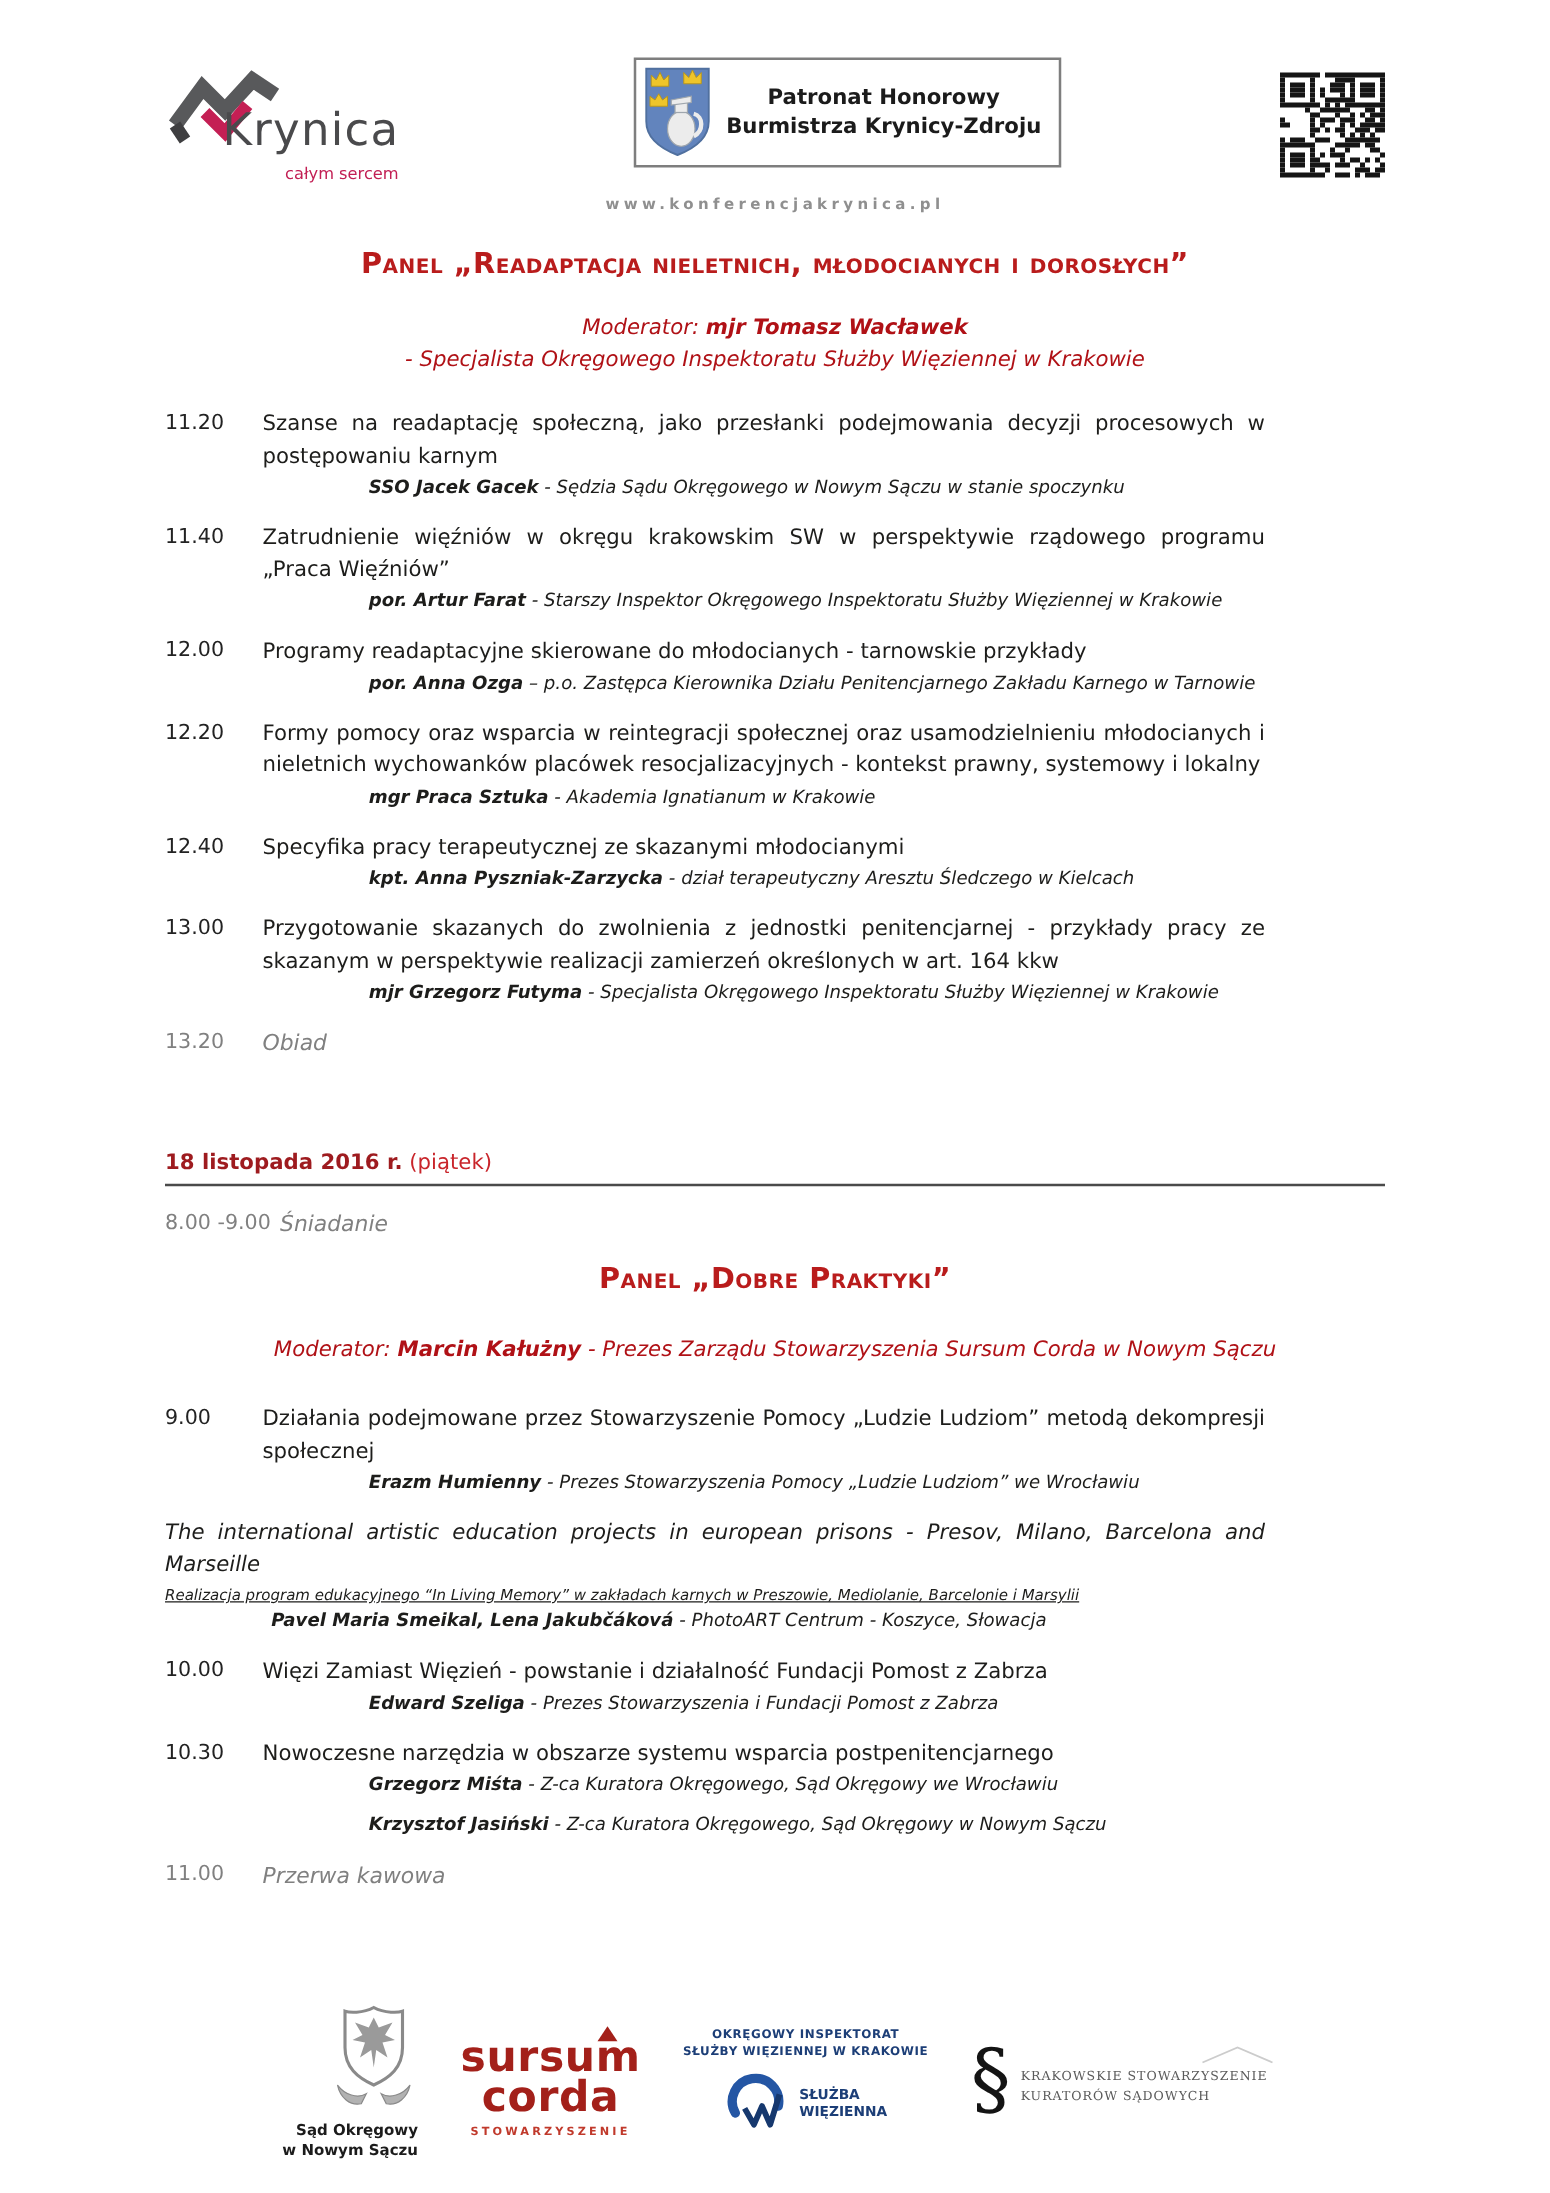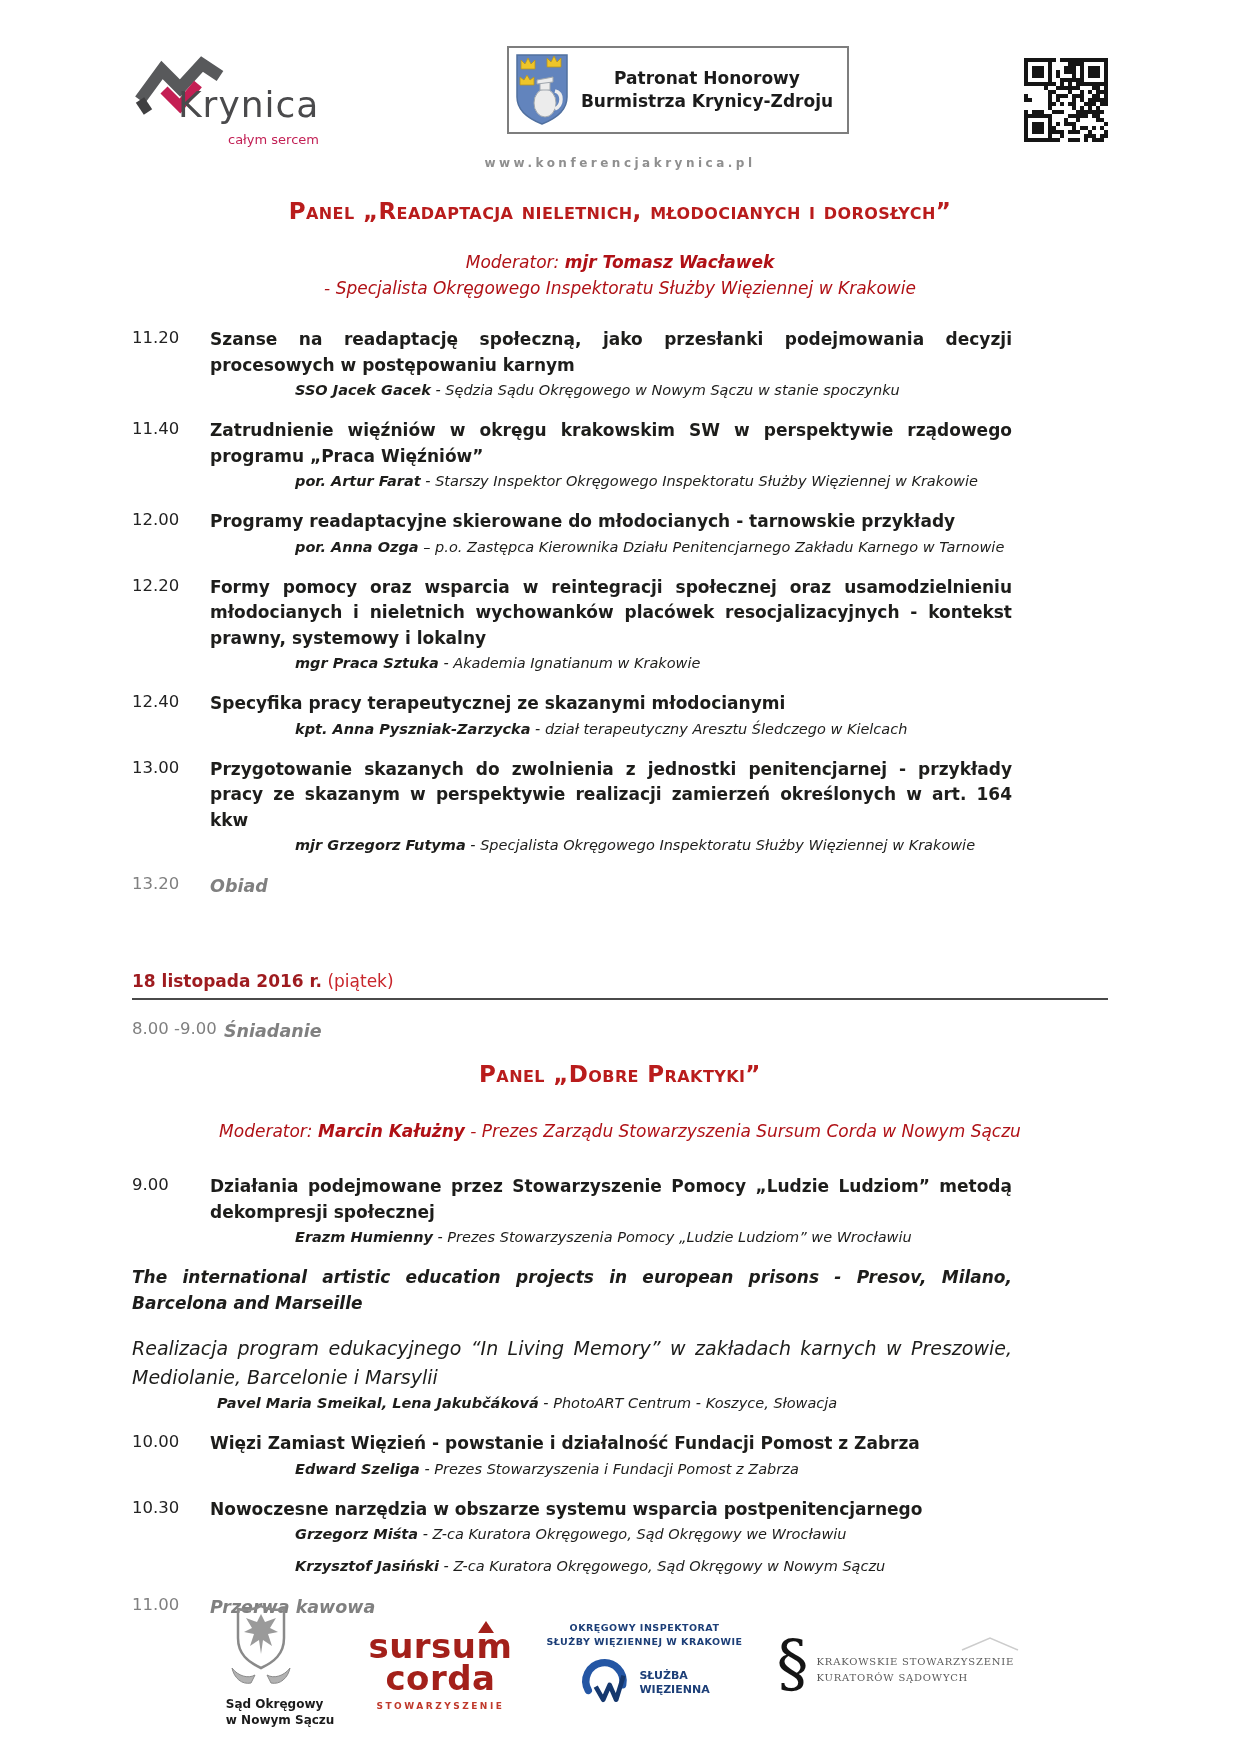--- a/index.html
+++ b/index.html
@@ -25,38 +25,38 @@
   
   .panel-title { text-align:center; font-weight:bold; font-size:23px; color:#b91c1c;
     font-variant:small-caps; letter-spacing:0.4px; margin-top:30px; }
   .moderator { text-align:center; font-style:italic; font-size:17px; margin-top:26px; line-height:1.5; }
   .mod-name { font-weight:bold; }
   
   .schedule { margin-top:26px; }
   .row { display:flex; margin-bottom:20px; }
   .time { width:78px; flex-shrink:0; font-size:16.5px; color:#222; white-space:nowrap; padding-top:1px; }
   .body { flex:1; padding-right:96px; }
-  .item-title { font-weight:bold; font-size:17px; line-height:1.5; text-align:justify; }
+  .item-title { font-weight:normal; font-size:17px; line-height:1.5; text-align:justify; }
   .item-title.it { font-style:italic; }
-  .item-subtitle { font-style:italic; font-size:19px; line-height:1.5; text-align:justify; margin-top:18px; }
+  .item-subtitle { font-style:italic; font-size:12px; line-height:1.5; text-align:justify; margin-top:2px;text-decoration:underline; }
   .speaker { margin-left:85px; margin-top:4px; font-style:italic; font-size:14.5px; color:#1d1d1b; }
   .speaker.second { margin-top:16px; }
   .sp-name { font-weight:bold; }
   .row.muted .time { color:#808080; }
   .row.muted .item-title { color:#808080; font-style:italic; text-align:left; font-size:17.5px; }
   
   .date-head { margin-top:72px; font-size:17px; }
   .date-main { font-weight:bold; color:#9e1b1f; }
   .date-day { color:#c9252b; }
   .date-rule { border:none; border-top:2px solid #4a4a4a; margin:7px 0 0; }
   .breakfast { margin-top:18px; margin-bottom:0; }
   
   .footer { position:absolute; left:0; right:0; bottom:26px;
     display:flex; justify-content:center; align-items:center; gap:34px; }
-  .flogo { text-align:left; }
+  .flogo { text-align:right; }
   .court-caption { font-size:12px; font-weight:bold; color:#1b1b1b; line-height:1.35; margin-top:2px; }
   .sursum { color:#a3201a; font-weight:bold; line-height:0.92; text-align:center; position:relative; padding-top:12px; }
   .sursum .l1 { font-size:34px; letter-spacing:0.5px; }
   .sursum .l2 { font-size:34px; letter-spacing:0.5px; }
   .sursum .heart { position:absolute; top:2px; right:18px; width:0; height:0;
     border-left:8px solid transparent; border-right:8px solid transparent; border-bottom:12px solid #a3201a; }
   .sursum .sub { font-size:9px; letter-spacing:2.5px; color:#c0392b; margin-top:8px; font-weight:bold; }
   .sw { text-align:center; }
   .sw-top { font-size:9.5px; font-weight:bold; color:#1c3e77; letter-spacing:0.5px; line-height:1.5; }
   .sw-bottom { display:flex; align-items:center; justify-content:center; gap:8px; margin-top:8px; }

